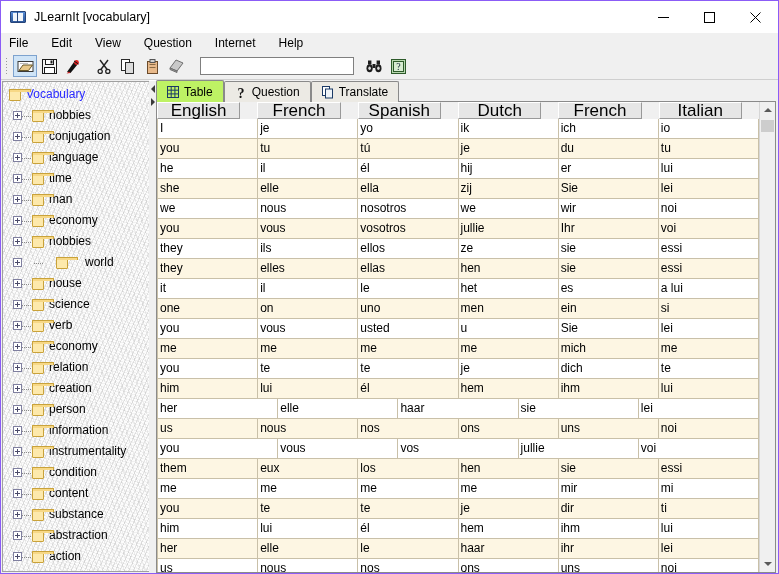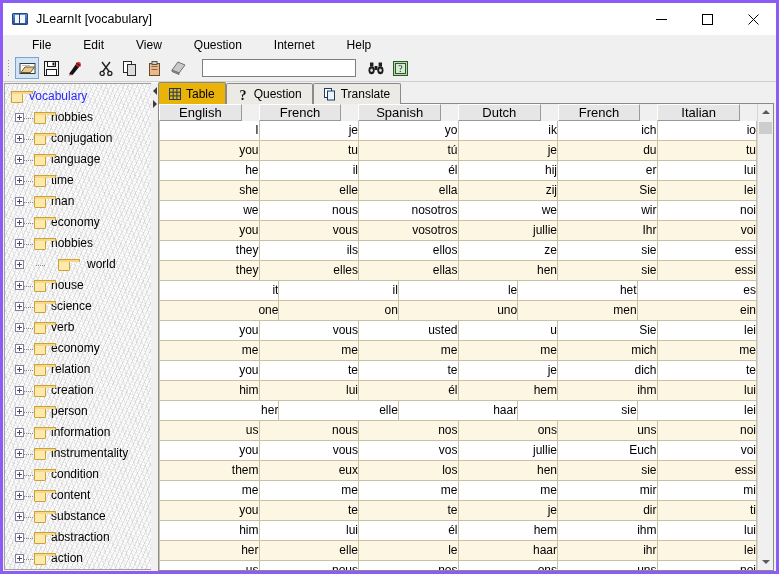--- a/index.html
+++ b/index.html
@@ -6,24 +6,24 @@
   body{
     width:779px;height:574px;overflow:hidden;
     font-family:"Liberation Sans", sans-serif;
     font-size:12px;
     background:#ffffff;
     color:#000000;
     -webkit-font-smoothing:none;
   }
   .window{
     width:779px;height:574px;position:relative;
-    border:3px solid #8b5cf6;
+    border:1px solid #8b5cf6;
     box-sizing:border-box;
     background:#f0f0f0;
-    display:flex;flex-direction:column;text-align:right;
+    display:flex;flex-direction:column;
   }
   
   .titlebar{
     height:32px;flex:0 0 32px;background:#ffffff;
     display:flex;align-items:center;position:relative;
   }
   .title-left{display:flex;align-items:center;padding-left:9px;gap:8px;}
   .app-icon{
     width:16px;height:14px;position:relative;display:inline-block;
   }
@@ -41,21 +41,21 @@
   .title-text{font-size:12.5px;color:#000;}
   .win-buttons{position:absolute;right:0;top:0;height:32px;display:flex;}
   .win-btn{
     width:46px;height:32px;display:flex;align-items:center;justify-content:center;
     background:#ffffff;
   }
   .win-btn svg{display:block;}
   
   .menubar{
     height:20px;flex:0 0 20px;background:#f0f0f0;
-    display:flex;align-items:center;padding-left:21px;gap:16px;
+    display:flex;align-items:center;padding-left:0;gap:7px;
   }
   .menu-item{
     padding:2px 8px 3px 8px;font-size:12px;color:#000;line-height:14px;
   }
   
   .toolbar{
     height:26px;flex:0 0 26px;background:#f0f0f0;
     display:flex;align-items:center;padding-left:4px;
     border-bottom:1px solid #cfcfcf;
     position:relative;
@@ -123,30 +123,30 @@
   
   .rightpanel{flex:1 1 auto;min-width:0;display:flex;flex-direction:column;padding-right:2px;}
   .tabstrip{height:22px;flex:0 0 22px;display:flex;align-items:flex-end;position:relative;}
   .tabstrip:after{content:"";position:absolute;left:0;right:0;bottom:0;height:1px;background:#8a8a8a;}
   .tab{
     height:21px;display:flex;align-items:center;gap:5px;padding:0 10px;
     font-size:12px;color:#000;position:relative;z-index:2;
     border:1px solid #8a8a8a;border-bottom:none;background:#eceae4;
     box-sizing:border-box;border-radius:2px 2px 0 0;
   }
-  .tab.active{background:#eab308;height:22px;}
+  .tab.active{background:#bef264;height:22px;}
   .tabicon{width:12px;height:12px;position:relative;display:inline-block;}
   
   .tablewrap{flex:1 1 auto;min-height:0;display:flex;border:1px solid #8a8a8a;border-top:none;background:#fff;box-sizing:border-box;}
   .tablecol{flex:1 1 auto;min-width:0;display:flex;flex-direction:column;overflow:hidden;}
   .thead{height:17px;flex:0 0 17px;display:flex;background:#f0f0f0;}
   .th{
     flex:1 1 0;min-width:0;height:17px;box-sizing:border-box;
     background:#e6e6e6;border:1px solid #ffffff;border-right-color:#999;border-bottom-color:#999;
-    display:flex;align-items:center;justify-content:center;font-size:13px;color:#000;
+    display:flex;align-items:center;justify-content:center;font-size:17px;color:#000;
     margin-right:17px;
   }
   .tbody{flex:1 1 auto;min-height:0;overflow:hidden;}
   .trow{height:20px;display:flex;box-sizing:border-box;}
   .trow.odd{background:#ffffff;}
   .trow.even{background:#fdf6e3;}
   .td{
     flex:1 1 0;min-width:0;box-sizing:border-box;height:20px;
     border-right:1px solid #c9c0a8;border-bottom:1px solid #c9c0a8;
     padding:2px 0 0 2px;font-size:12px;color:#000;line-height:15px;
@@ -618,27 +618,29 @@
                 <div class="td">hen</div>
                 <div class="td">sie</div>
                 <div class="td">essi</div>
               </div>
               <div class="trow odd">
                 <div class="td">it</div>
                 <div class="td">il</div>
                 <div class="td">le</div>
                 <div class="td">het</div>
                 <div class="td">es</div>
+                <div class="td">a lui</div>
               </div>
               <div class="trow even">
                 <div class="td">one</div>
                 <div class="td">on</div>
                 <div class="td">uno</div>
                 <div class="td">men</div>
                 <div class="td">ein</div>
+                <div class="td">si</div>
               </div>
               <div class="trow odd">
                 <div class="td">you</div>
                 <div class="td">vous</div>
                 <div class="td">usted</div>
                 <div class="td">u</div>
                 <div class="td">Sie</div>
                 <div class="td">lei</div>
               </div>
               <div class="trow even">
@@ -678,21 +680,20 @@
                 <div class="td">nos</div>
                 <div class="td">ons</div>
                 <div class="td">uns</div>
                 <div class="td">noi</div>
               </div>
               <div class="trow odd">
                 <div class="td">you</div>
                 <div class="td">vous</div>
                 <div class="td">vos</div>
                 <div class="td">jullie</div>
-                <div class="td">Euch</div>
                 <div class="td">voi</div>
               </div>
               <div class="trow even">
                 <div class="td">them</div>
                 <div class="td">eux</div>
                 <div class="td">los</div>
                 <div class="td">hen</div>
                 <div class="td">sie</div>
                 <div class="td">essi</div>
               </div>

